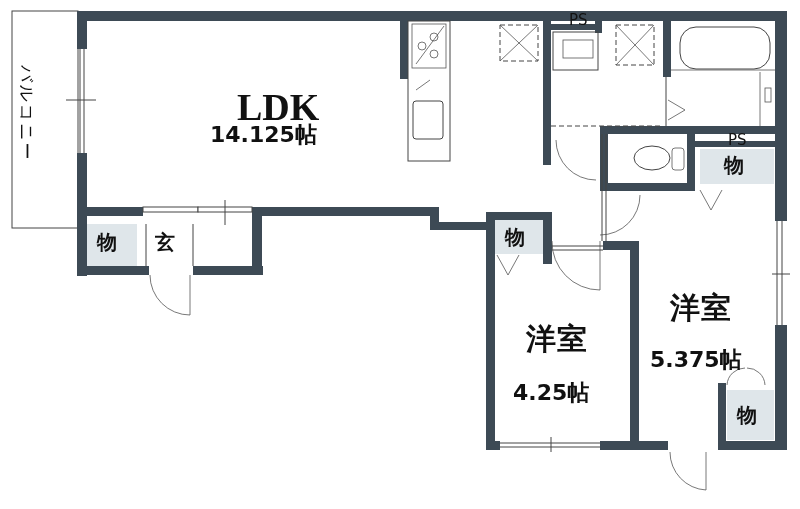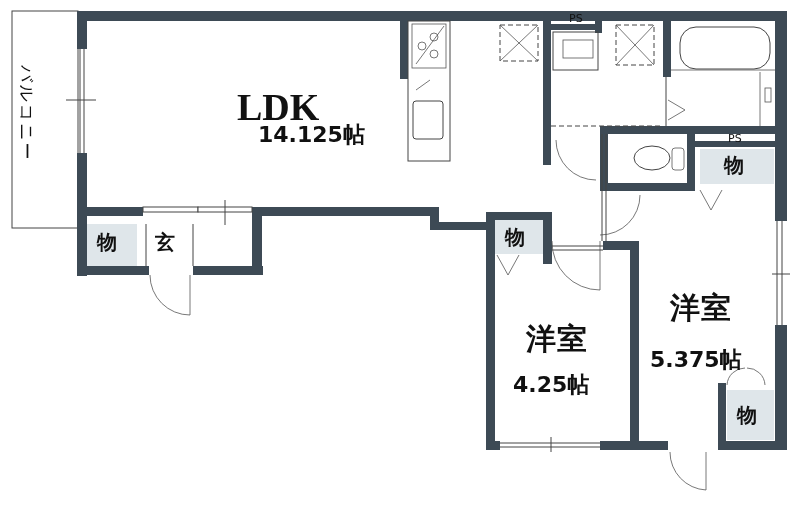--- a/index.html
+++ b/index.html
@@ -8,21 +8,21 @@
   .wall { fill: #3d4a55; }
   .thin { stroke: #444; stroke-width: 1; fill: none; }
   .thin2 { stroke: #555; stroke-width: 0.8; fill: none; }
   .dash { stroke: #444; stroke-width: 1; fill: none; stroke-dasharray: 5 3; }
   .storage-fill { fill: #dfe6ea; }
   .label { position: absolute; color: #111; font-weight: bold; white-space: nowrap; line-height: 1; }
   .room-name { font-size: 30px; letter-spacing: 1px; }
   .room-area { font-size: 22px; }
   .ldk-name { font-size: 38px; font-family: Liberation Serif, serif; }
   .store { font-size: 20px; }
-  .small { font-size: 11px; font-weight: normal; }
+  .small { font-size: 15px; font-weight: normal; }
   .balcony { position: absolute; left: 38px; top: 65px; font-size: 17px; font-weight: normal; color: #111;
              transform: rotate(90deg); transform-origin: left top; white-space: nowrap; letter-spacing: 2px; }
 </style>
 </head>
 <body>
 
 <svg width="800" height="509" viewBox="0 0 800 509">
 
   <rect x="12" y="11" width="66" height="217" class="thin"></rect>
 
@@ -135,24 +135,24 @@
   <line class="thin" x1="193" y1="224" x2="193" y2="266"></line>
   <line class="thin" x1="602" y1="134" x2="602" y2="241"></line>
   <line class="thin" x1="606" y1="134" x2="606" y2="241"></line>
   <line class="thin" x1="552" y1="246" x2="603" y2="246"></line>
   <line class="thin" x1="552" y1="250" x2="603" y2="250"></line>
 </svg>
 
 <div class="balcony">バルコニー</div>
 
 <div class="label ldk-name" style="left:237px; top:88px;">LDK</div>
-<div class="label room-area" style="left:210px; top:124px;margin-left:48px;">14.125帖</div>
+<div class="label room-area" style="left:210px; top:124px;">14.125帖</div>
 
 <div class="label room-name" style="left:526px; top:324px;">洋室</div>
-<div class="label room-area" style="left:513px; top:374px;text-align:right;">4.25帖</div>
+<div class="label room-area" style="left:513px; top:382px;text-align:right;">4.25帖</div>
 
 <div class="label room-name" style="left:670px; top:293px;">洋室</div>
 <div class="label room-area" style="left:650px; top:349px;">5.375帖</div>
 
 <div class="label store" style="left:155px; top:232px;">玄</div>
 
 <div class="label store" style="left:97px; top:232px;">物</div>
 <div class="label store" style="left:505px; top:227px;">物</div>
 <div class="label store" style="left:724px; top:155px;">物</div>
 <div class="label store" style="left:737px; top:405px;">物</div>

